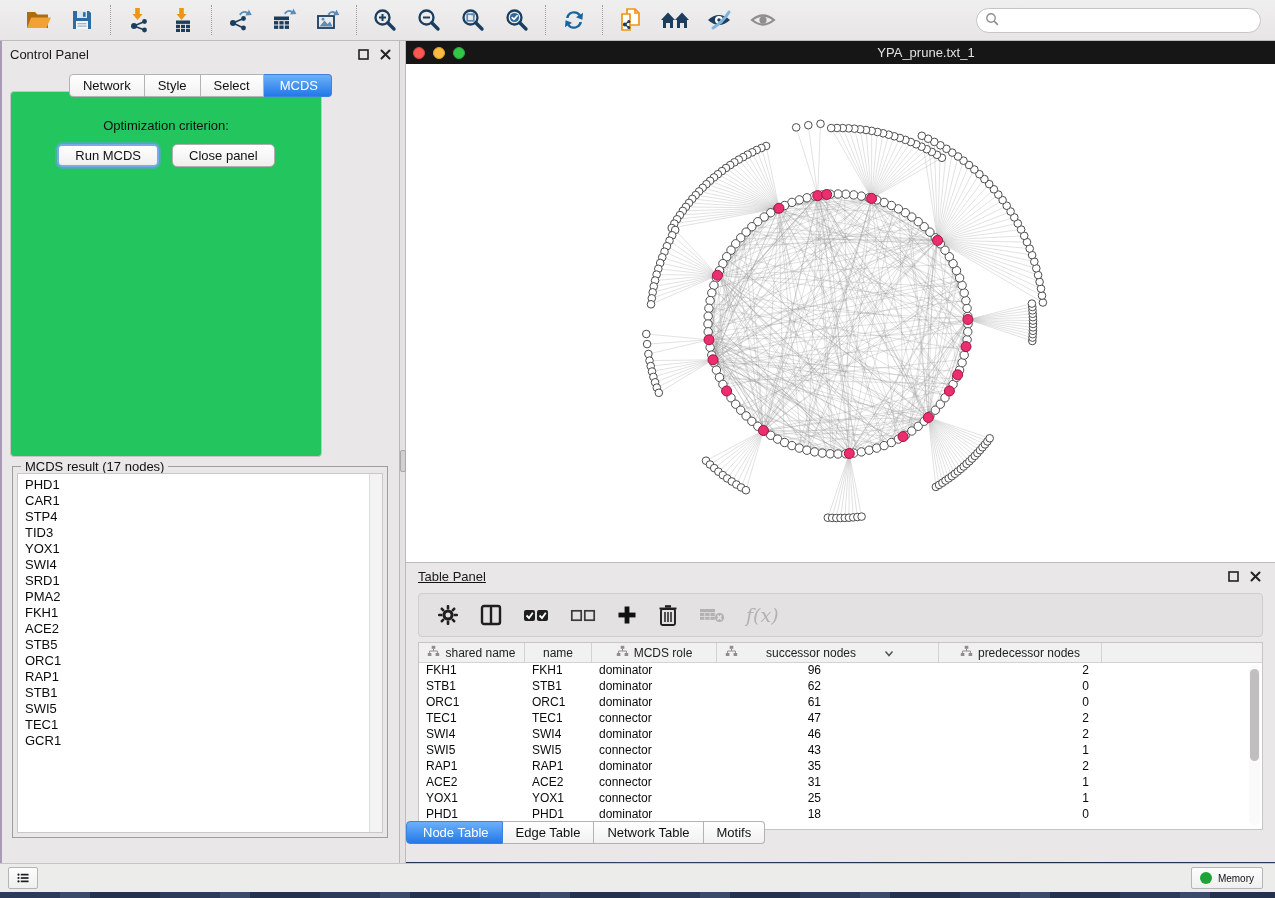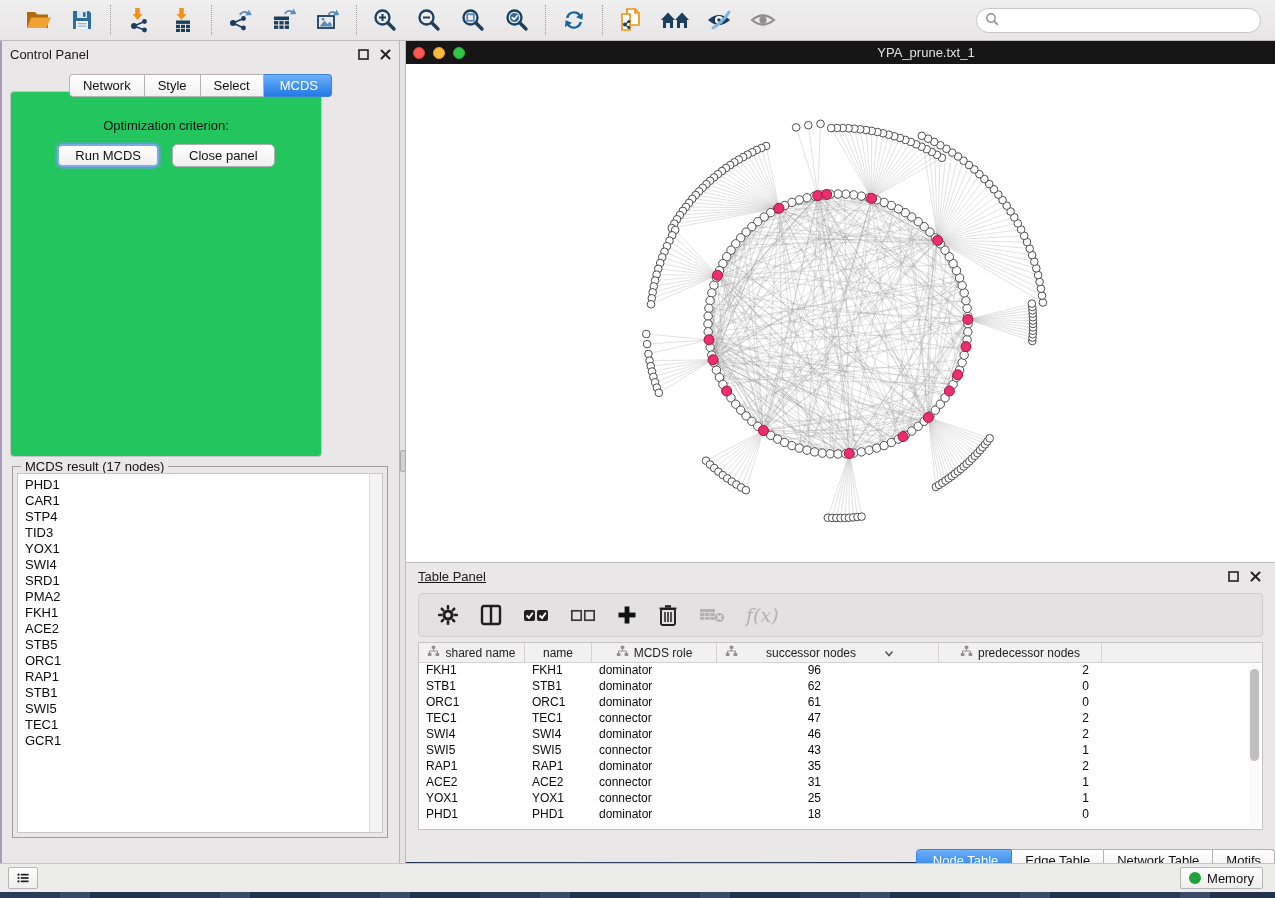--- a/index.html
+++ b/index.html
@@ -128,31 +128,31 @@
     font-size:12px; color:#222; border-right:1px solid #d4d2d2; overflow:hidden;
   }
   .trow { display:flex; height:16px; }
   .td { font-size:12px; color:#0a0a0a; padding-left:7px; white-space:nowrap; overflow:hidden; }
   .td.num { text-align:right; padding-right:12px; }
   .tbl-scroll {
     position:absolute; right:2px; top:22px; width:11px; height:160px;
     background:#fafafa; border-radius:6px;
   }
   .tbl-thumb { position:absolute; left:1px; top:4px; width:9px; height:92px; background:#c0bebe; border-radius:5px; cursor:pointer; }
-  .tp-tabs { position:absolute; left:0; top:286px; width:100%; display:flex; justify-content:flex-end; }
+  .tp-tabs { position:absolute; left:0; top:258px; width:100%; display:flex; justify-content:flex-start; }
   
   .statusbar {
     position:absolute; left:0; top:863px; width:1275px; height:29px;
     background:#ececeb; border-top:1px solid #c6c4c4;
     display:flex; align-items:center; padding:0 8px;
   }
   .sb-btn {
     height:22px; background:linear-gradient(#fdfdfd,#f0efef); border:1px solid #b6b4b4;
     display:flex; align-items:center; justify-content:center; cursor:pointer; gap:6px;
-    font-size:13px; color:#111; padding:0 8px; border-radius:2px;
+    font-size:10px; color:#111; padding:0 8px; border-radius:2px;
     font-family:"Liberation Sans",sans-serif;
   }
   .mem-dot { width:12px; height:12px; border-radius:50%; background:#1fa238; }
   .wall-bottom { position:absolute; left:0; top:892px; width:1275px; height:6px;
     background:repeating-linear-gradient(90deg,#2b3a58 0 60px,#3a4a68 60px 90px,#24324e 90px 160px); }
 </style>
 </head>
 <body>
 
 <div class="toolbar">

